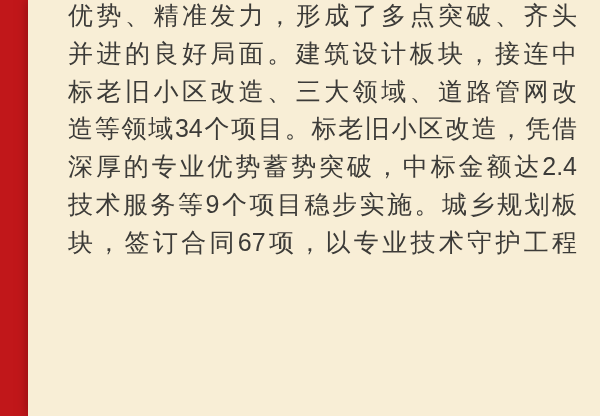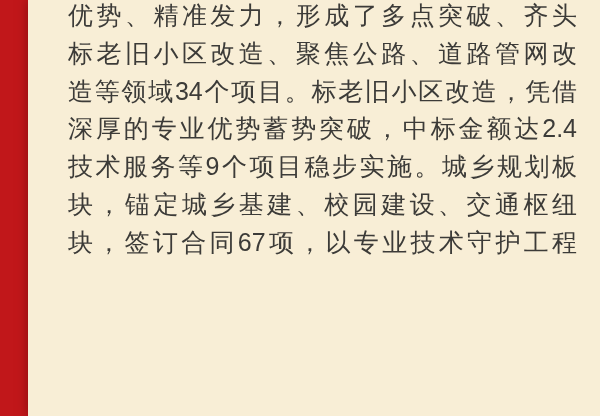--- a/index.html
+++ b/index.html
@@ -46,20 +46,20 @@
   }
 </style>
 </head>
 <body style="--bg-red: #c1171a; --card-cream: #f8eed6; --ink: #3c3b38;">
 
 <div class="backdrop"></div>
 
 <div class="article-card">
   <div class="text-block">
     <div class="article-line">优势、精准发力，形成了多点突破、齐头</div>
-    <div class="article-line">标老旧小区改造、聚焦公路、道路管网改</div>
+    <div class="article-line">并进的良好局面。建筑设计板块，接连中</div>
+    <div class="article-line">标老旧小区改造、三大领域、道路管网改</div>
     <div class="article-line">造等领域34个项目。标老旧小区改造，凭借</div>
     <div class="article-line">深厚的专业优势蓄势突破，中标金额达2.4</div>
     <div class="article-line">技术服务等9个项目稳步实施。城乡规划板</div>
-    <div class="article-line">块，锚定城乡基建、校园建设、交通枢纽</div>
     <div class="article-line">块，签订合同67项，以专业技术守护工程</div>
   </div>
 </div>
 
 </body></html>

